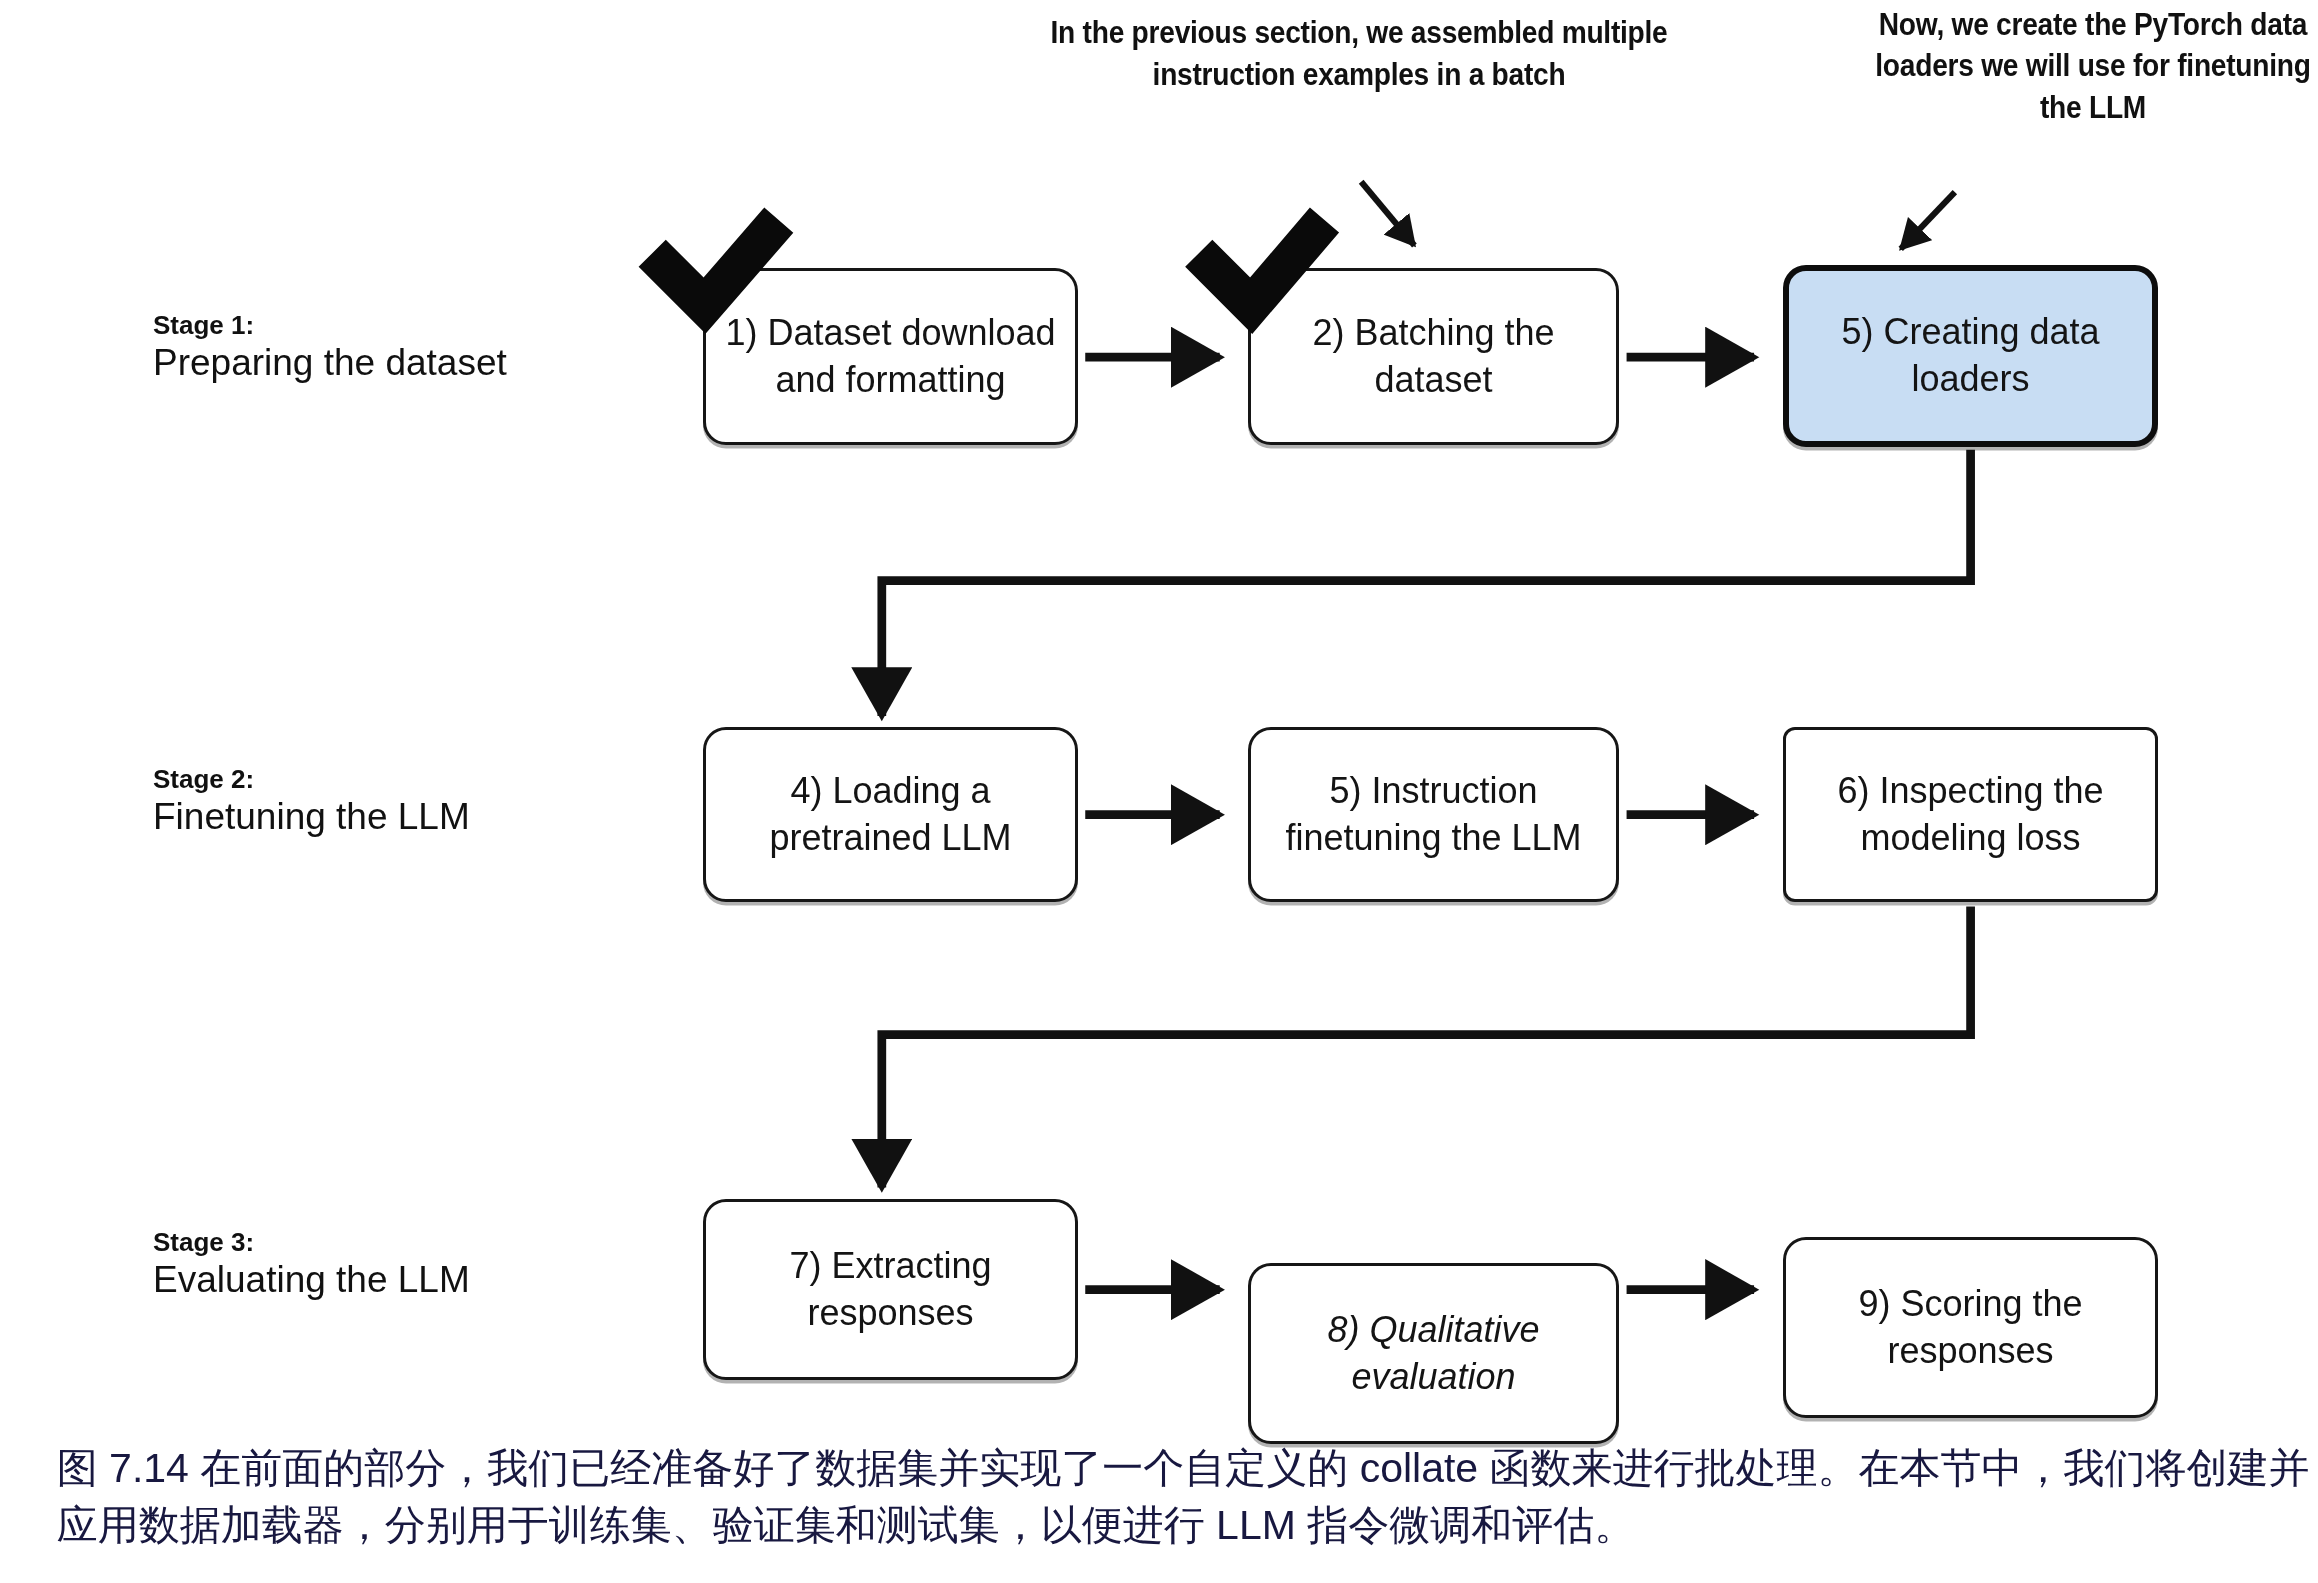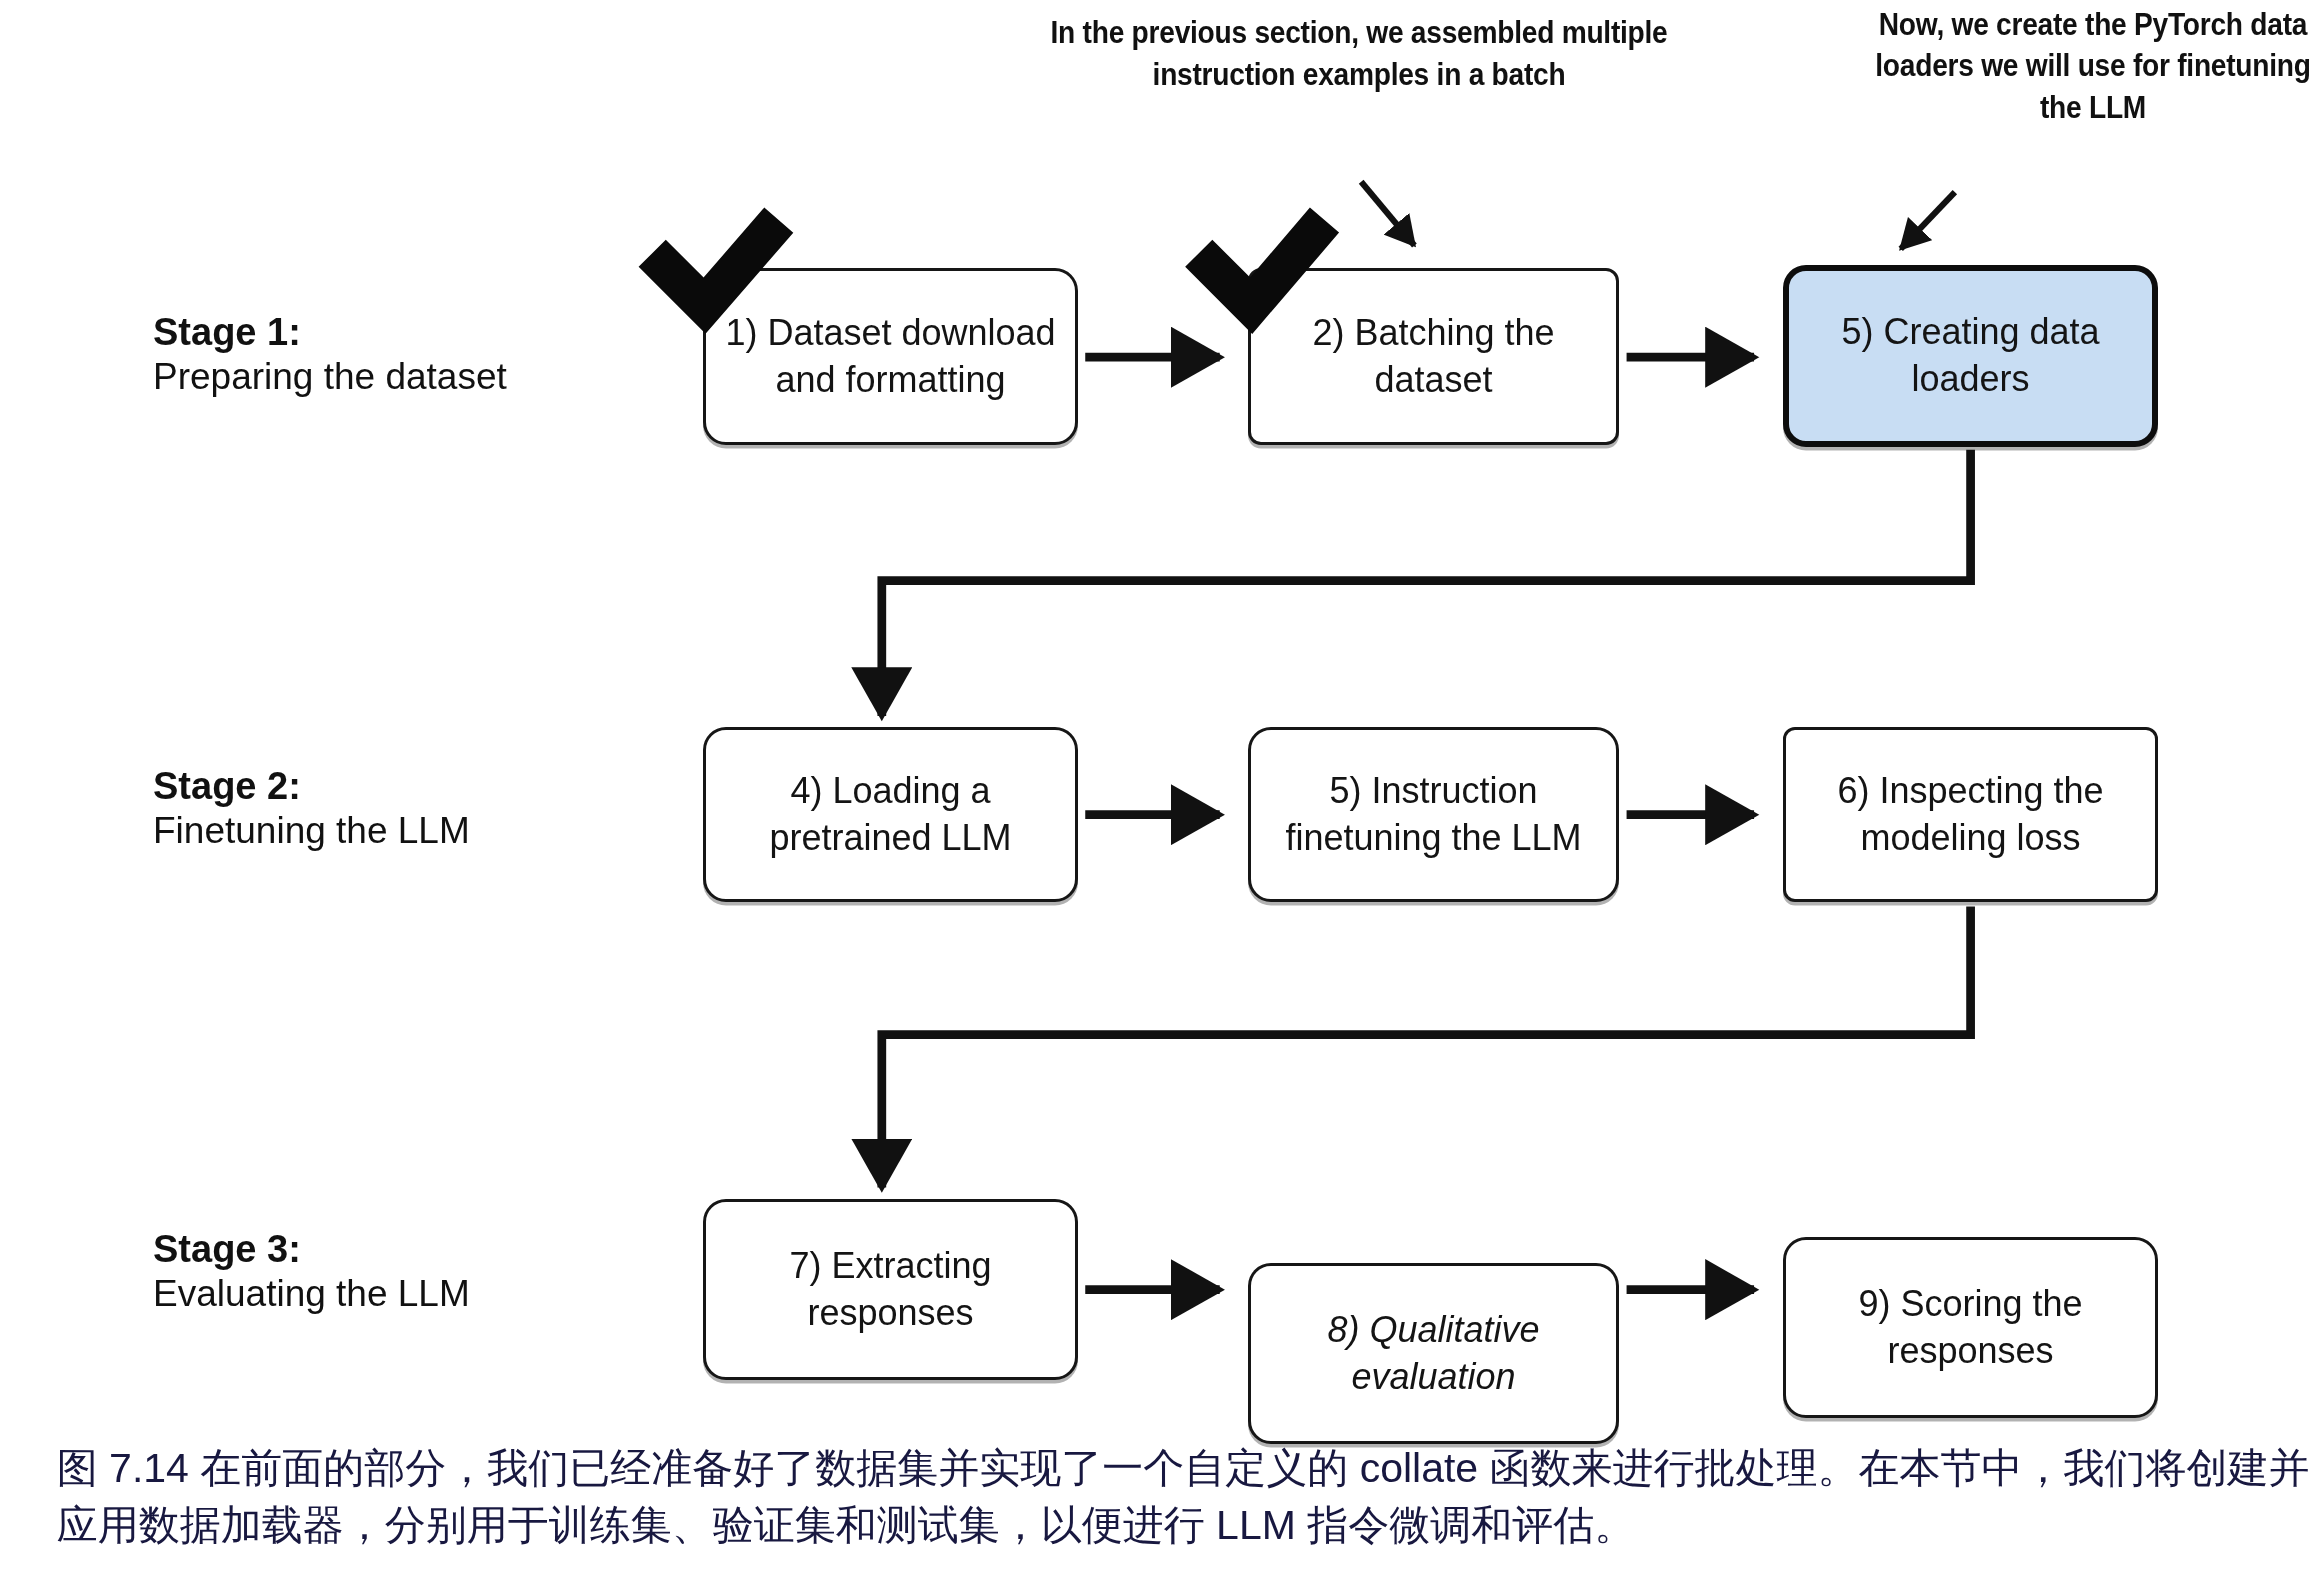--- a/index.html
+++ b/index.html
@@ -35,21 +35,21 @@
   #callout-right { left: 1790px; top: 3.5px;   width: 524px; }
 
   
   .stage-label {
     position: absolute;
     left: 112px;
     width: 524px;
     color: #111111;
   }
   .stage-label .st-title {
-    font-size: 38px;
+    font-size: 26px;
     font-weight: bold;
     line-height: 1.18;
     display: block;
   }
   .stage-label .st-sub {
     font-size: 37px;
     font-weight: normal;
     line-height: 1.18;
     display: block;
   }
@@ -75,21 +75,21 @@
     box-shadow: 0 3.5px 0 0 rgba(0,0,0,0.30);
   }
   .node.highlight {
     background: #c8ddf3;
     border-width: 6.1px;
     border-color: #0d0d0d;
   }
 
   
   #node-1 { left: 662px;  top: 268px;  width: 375px; height: 177px; }
-  #node-2 { left: 1207px; top: 268px;  width: 371px; height: 177px; border-radius: 13px; }
+  #node-2 { left: 1207px; top: 268px;  width: 371px; height: 177px; }
   #node-3 { left: 1742px; top: 265px;  width: 375px; height: 182px; }
 
   #node-4 { left: 662px;  top: 727px;  width: 375px; height: 175px; }
   #node-5 { left: 1207px; top: 727px;  width: 371px; height: 175px; }
   #node-6 { left: 1742px; top: 727px;  width: 375px; height: 175px; border-radius: 12px; }
 
   #node-7 { left: 662px;  top: 1199px; width: 375px; height: 181px; }
   #node-8 { left: 1207px; top: 1263px; width: 371px; height: 181px; font-style: italic; }
   #node-9 { left: 1742px; top: 1237px; width: 375px; height: 181px; }
 

